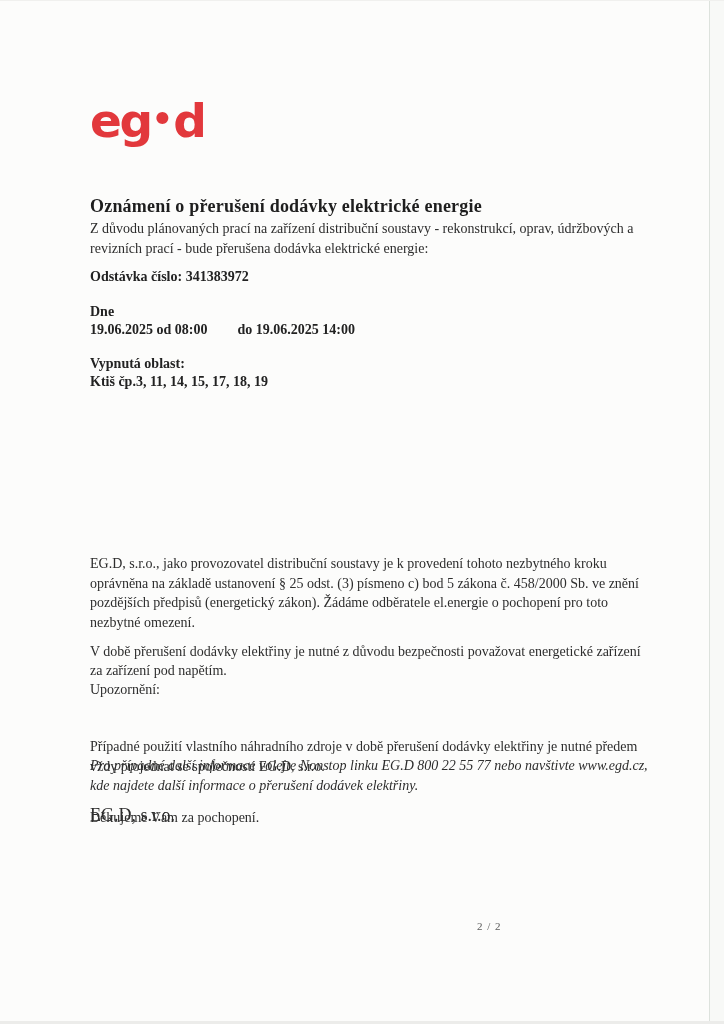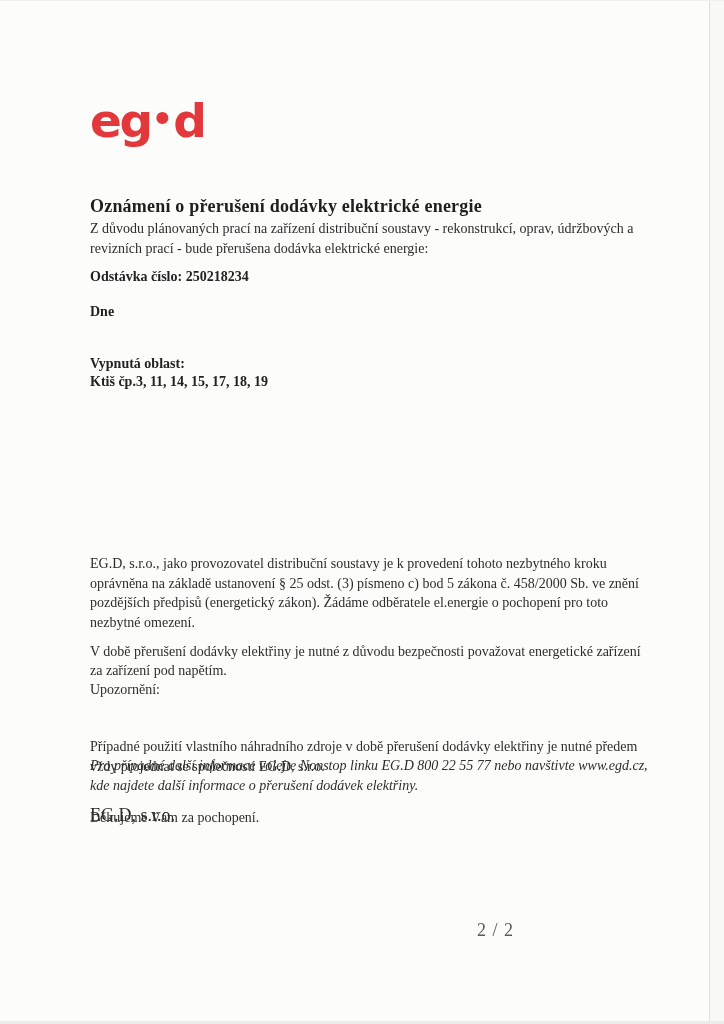--- a/index.html
+++ b/index.html
@@ -66,45 +66,48 @@
   .adresy     { top: 405px; font-size: 14px; line-height: 17.3px; }
   .legal      { top: 554px; }
   .upozorneni { top: 643px; font-size: 14px; line-height: 18.8px; }
   .generator  { top: 737px; }
   .contact    { top: 756px; font-style: italic; }
   .thanks     { top: 810px; font-size: 14px; }
   .signature  { top: 805px; font-size: 18px; }
 
   .pagenum {
     position: absolute; left: 477px; top: 920px;
-    font-size: 18px; color: #5a5a5a; letter-spacing: 1px;
+    font-size: 11px; color: #5a5a5a; letter-spacing: 1px;
   }
 </style>
 </head>
 <body>
 
 <div class="page">
 
   <div class="scan-band-right"></div>
   <div class="scan-line-right"></div>
   <div class="scan-strip-bottom"></div>
   <div class="scan-strip-top"></div>
 
   <div class="block logo" style="color:#e2383c;">
     <span>eg</span><span class="dot">•</span><span>d</span>
   </div>
 
   <div class="block title">Oznámení o přerušení dodávky elektrické energie</div>
 
   <div class="block para intro">Z důvodu plánovaných prací na zařízení distribuční soustavy - rekonstrukcí, oprav, údržbových a revizních prací - bude přerušena dodávka elektrické energie:</div>
 
-  <div class="block odstavka b">Odstávka číslo: 250218234</div>
+  <div class="block odstavka b">Odstávka číslo: 341383972</div>
 
   <div class="block dne">
     <div class="b">Dne</div>
+    <div class="b">
+      <span>19.06.2025 od 08:00</span><span class="date-to">do 19.06.2025 14:00</span>
+    </div>
   </div>
 
   <div class="block oblast">
     <div class="b">Vypnutá oblast:</div>
     <div class="b">Ktiš čp.3, 11, 14, 15, 17, 18, 19</div>
   </div>
 
 
   <div class="block para legal">EG.D, s.r.o., jako provozovatel distribuční soustavy je k provedení tohoto nezbytného kroku oprávněna na základě ustanovení § 25 odst. (3) písmeno c) bod 5 zákona č. 458/2000 Sb. ve znění pozdějších předpisů (energetický zákon). Žádáme odběratele el.energie o pochopení pro toto nezbytné omezení.</div>
 

